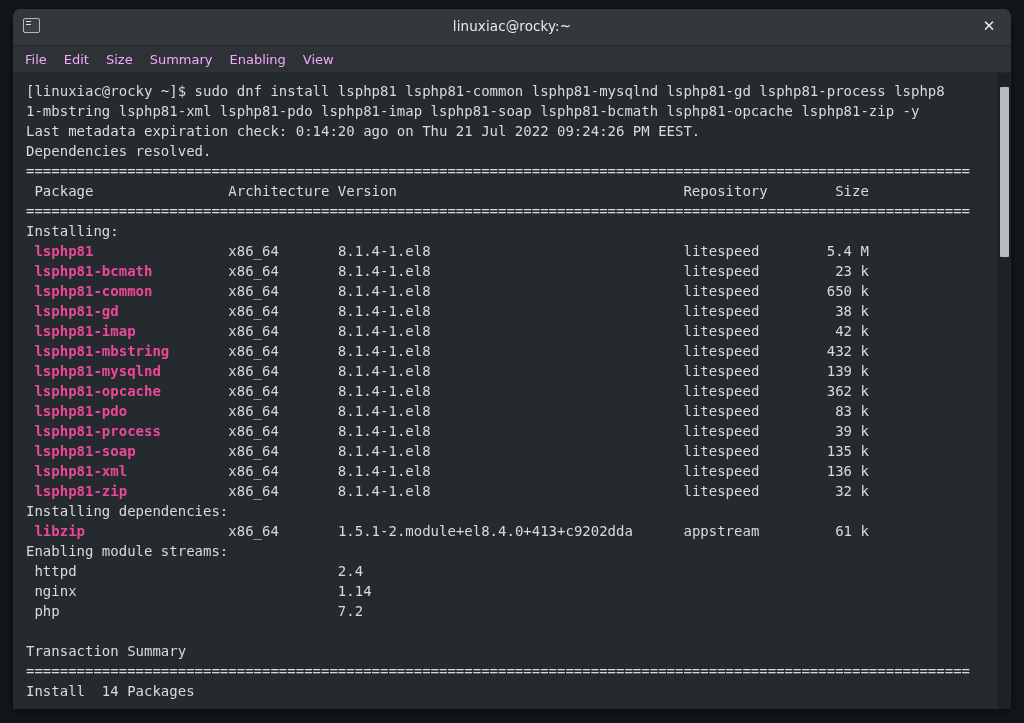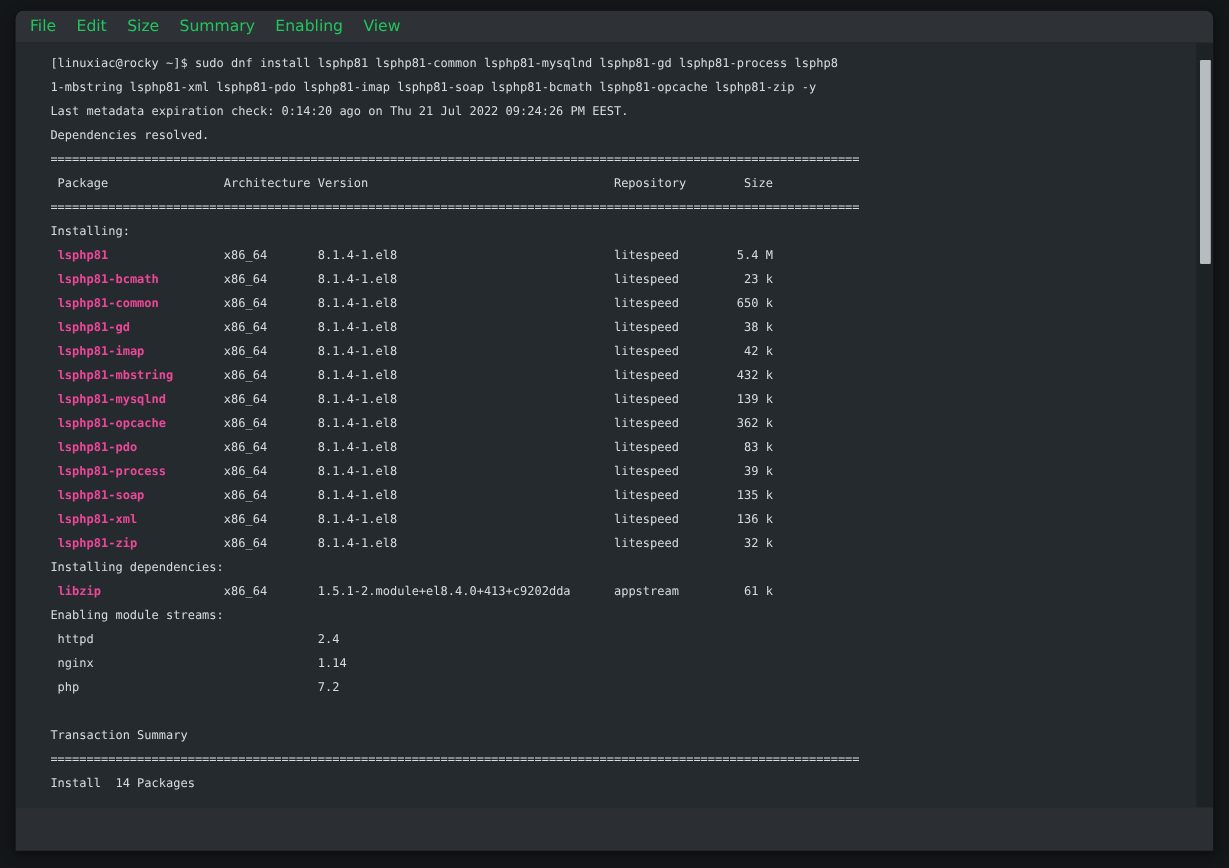--- a/index.html
+++ b/index.html
@@ -89,42 +89,41 @@
     background: #2e3236;
     border-bottom: 1px solid #25282c;
     padding-left: 12px;
     display: flex;
     align-items: center;
     gap: 17px;
   }
   .menu-item {
     font-family: "DejaVu Sans", sans-serif;
     font-size: 13px;
-    color: #22c55e;
+    color: #f0abfc;
     cursor: default;
     white-space: nowrap;
   }
   
   .term {
     position: relative;
     height: 637px;
     background: #252a2e;
     overflow: hidden;
   }
   .term-text {
     position: absolute;
     left: 13px;
     top: 8px;
     font-family: "DejaVu Sans Mono", monospace;
-    font-size: 10px;
+    font-size: 14px;
     line-height: 20px;
     color: #d6dbdf;
     white-space: pre;
     letter-spacing: 0px;
-    margin-left: 16px;
   }
   .ln { display: block; height: 20px; }
   .g { color: #ec4899; font-weight: bold; }
   
   .scrollbar-track {
     position: absolute;
     right: 0;
     top: 0;
     width: 14px;
     height: 100%;
@@ -140,20 +139,25 @@
     border-radius: 1px;
     cursor: pointer;
   }
 </style>
 </head>
 <body>
 
 <div class="desktop">
   <div class="window">
 
+    <div class="titlebar">
+      <div class="titlebar-icon"></div>
+      <div class="titlebar-title">linuxiac@rocky:~</div>
+      <div class="titlebar-close">✕</div>
+    </div>
 
     <div class="menubar">
       <div class="menu-item">File</div>
       <div class="menu-item">Edit</div>
       <div class="menu-item">Size</div>
       <div class="menu-item">Summary</div>
       <div class="menu-item">Enabling</div>
       <div class="menu-item">View</div>
     </div>
 

